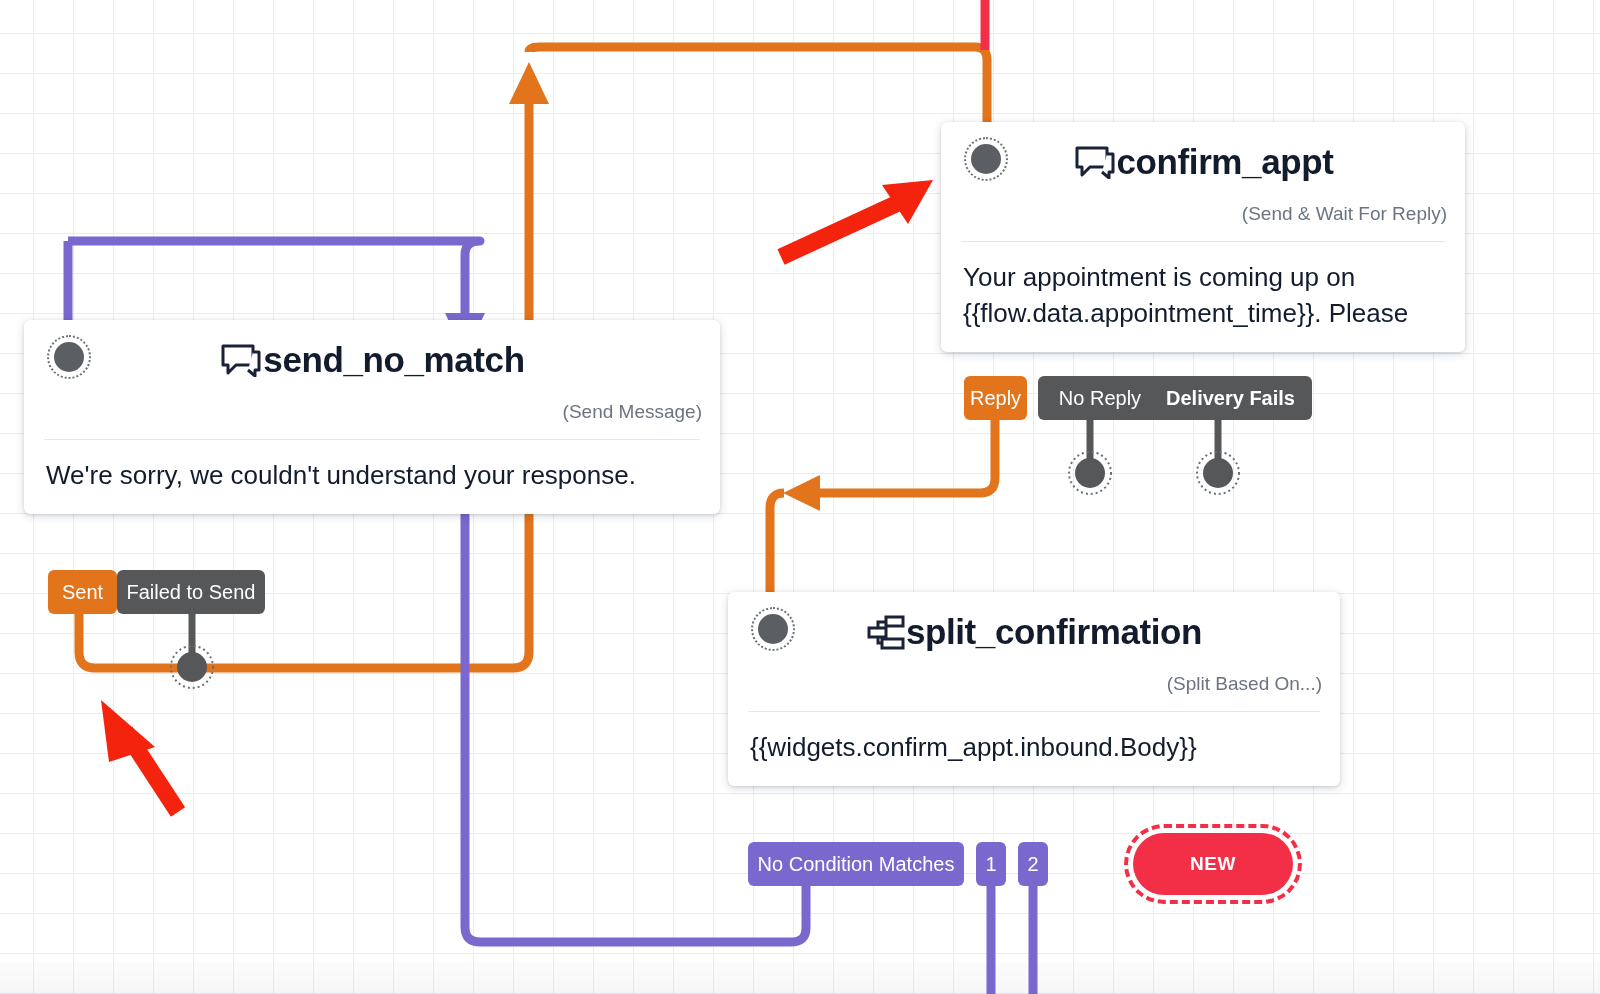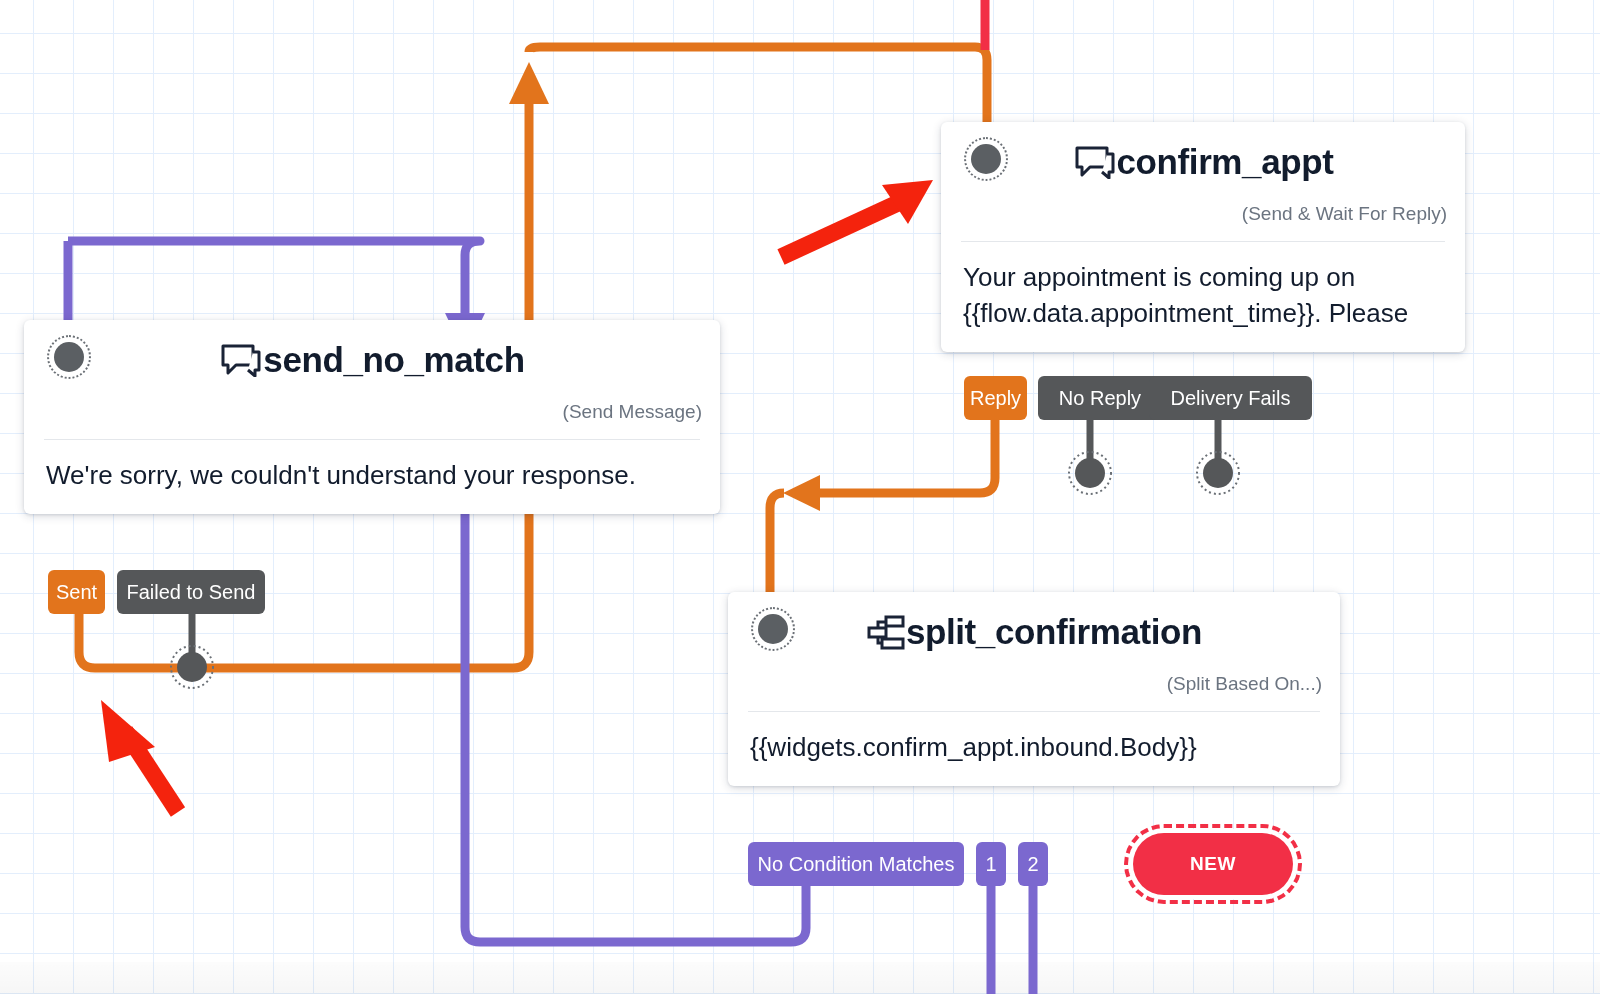--- a/index.html
+++ b/index.html
@@ -223,21 +223,21 @@
           </svg>
         </span>
         <span class="node-title">send_no_match</span>
       </div>
       <div class="node-sub">(Send Message)</div>
     </div>
     <div class="node-divider"></div>
     <div class="node-body">We're sorry, we couldn't understand your response.</div>
   </div>
 
-  <div class="pill orange" style="left:48px; top:570px; width:57px;">Sent</div>
+  <div class="pill orange" style="left:48px; top:570px; width:69px;">Sent</div>
   <div class="pill gray" style="left:117px; top:570px; width:148px;">Failed to Send</div>
 
   <div class="node" style="left:941px; top:122px; width:524px;">
     <div class="in-handle"></div>
     <div class="node-head">
       <div class="node-title-row">
         <span class="node-icon">
           <svg width="44" height="34" viewBox="0 0 44 34" xmlns="http://www.w3.org/2000/svg">
             <path d="M4 3 H34 V22 H17 L9 30 V22 H4 Z" fill="#ffffff" stroke="#1a2336" stroke-width="3" stroke-linejoin="round"></path>
             <path d="M34 9 H40 V27 H36 V33 L29 27" fill="#ffffff" stroke="#1a2336" stroke-width="3" stroke-linejoin="round"></path>
@@ -246,21 +246,21 @@
         <span class="node-title">confirm_appt</span>
       </div>
       <div class="node-sub">(Send &amp; Wait For Reply)</div>
     </div>
     <div class="node-divider"></div>
     <div class="node-body">Your appointment is coming up on {{flow.data.appointment_time}}. Please</div>
   </div>
 
   <div class="pill orange" style="left:964px; top:376px; width:63px;">Reply</div>
   <div class="pill gray" style="left:1038px; top:376px; width:124px;">No Reply</div>
-  <div class="pill gray" style="left:1149px; top:376px; width:163px;">Delivery Fails</div>
+  <div class="pill gray" style="left:1149px; top:376px; width:163px;font-weight:bold;">Delivery Fails</div>
 
   <div class="node" style="left:728px; top:592px; width:612px;">
     <div class="in-handle"></div>
     <div class="node-head">
       <div class="node-title-row">
         <span class="node-icon">
           <svg width="40" height="36" viewBox="0 0 40 36" xmlns="http://www.w3.org/2000/svg">
             <rect x="20" y="3" width="17" height="9" fill="#ffffff" stroke="#1a2336" stroke-width="3"></rect>
             <rect x="3" y="14" width="17" height="9" fill="#ffffff" stroke="#1a2336" stroke-width="3"></rect>
             <rect x="16" y="25" width="21" height="9" fill="#ffffff" stroke="#1a2336" stroke-width="3"></rect>

